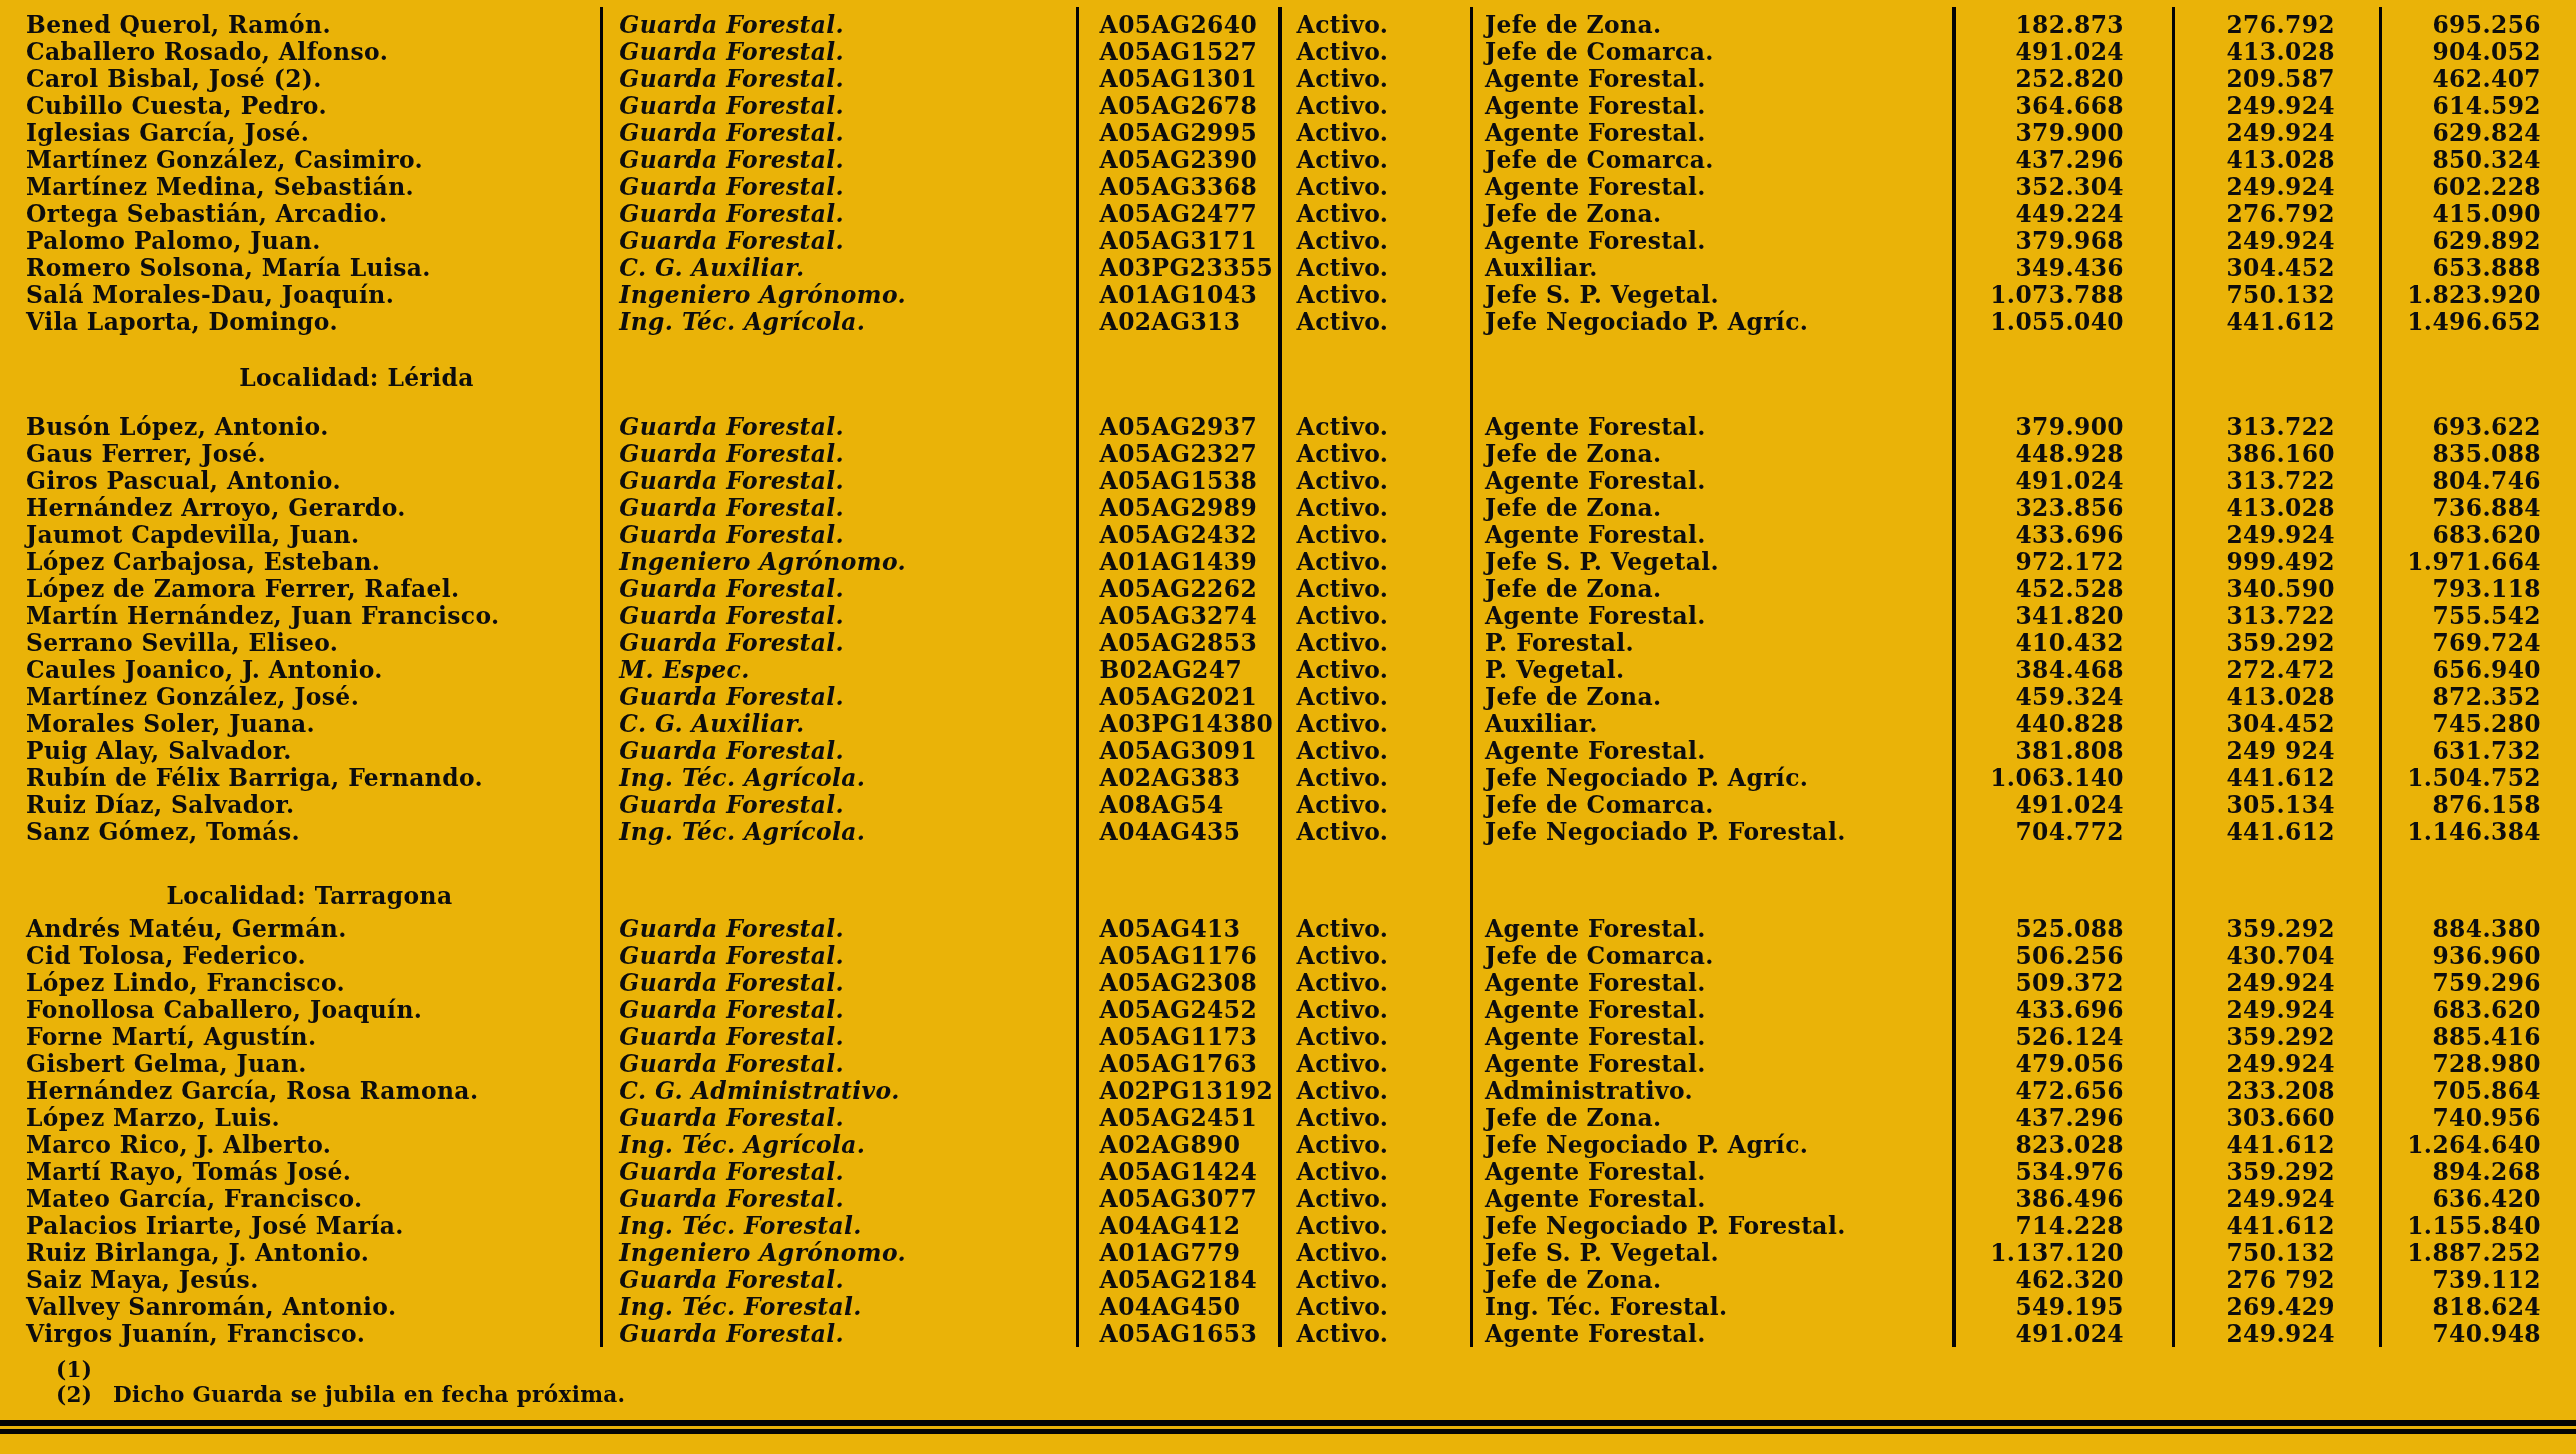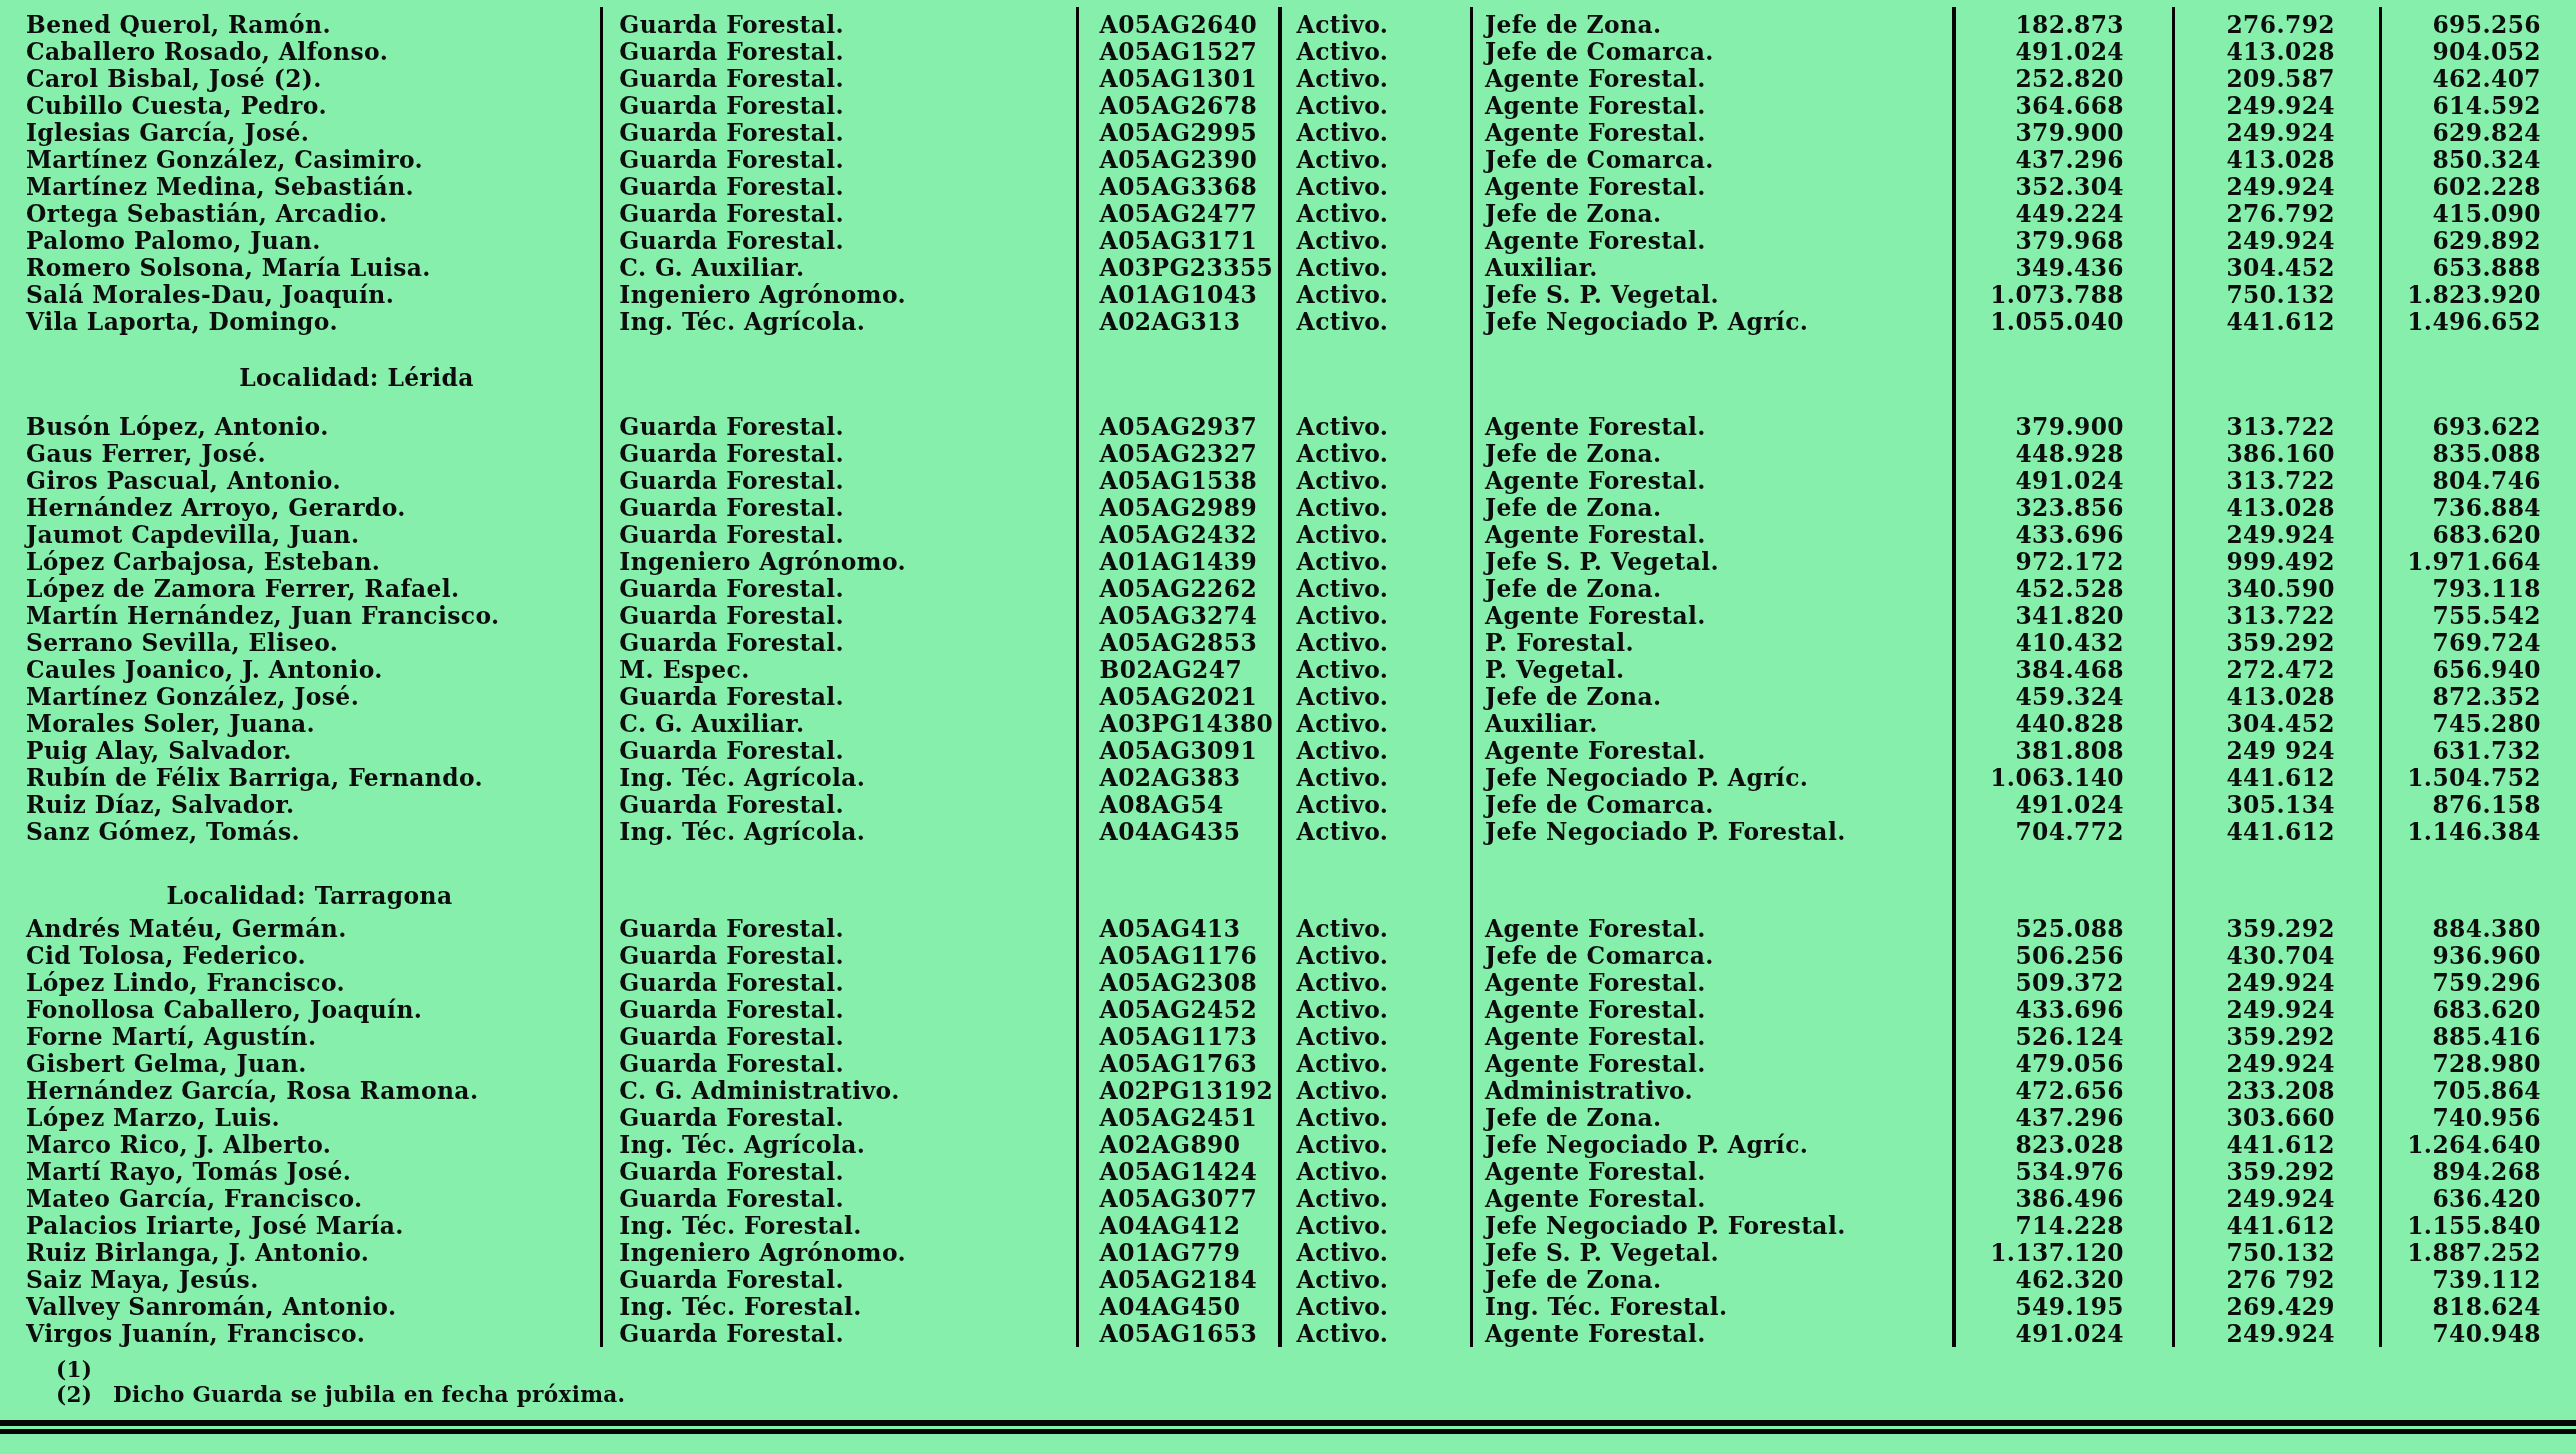--- a/index.html
+++ b/index.html
@@ -1,19 +1,19 @@
 <!DOCTYPE html>
 <html style="font-size:14px"><head>
 <meta charset="utf-8">
 <style>
   html,body{margin:0;padding:0;background:#e8e8e4;}
   .page{
     position:relative;
     width:2576px;height:1454px;
-    background:#86efac;
+    background:#eab308;
     overflow:hidden;
     font-family:"DejaVu Serif","Liberation Serif",serif;
     font-weight:700;
     color:#0d0d0d;
     -webkit-font-smoothing:antialiased;
   }
   
   .vrule{position:absolute;top:7px;height:1340px;width:2.6px;background:#050505;}
   .vr1{left:600px;}
   .vr2{left:1076px;}
@@ -37,21 +37,21 @@
   .sec-2{top:916px;}
   .heading-row{
     position:absolute;left:0;width:619px;
     text-align:center;
     font-size:23.4px;line-height:27px;letter-spacing:0.4px;
   }
   .head-1{top:365px;margin-left:47px;}
   .head-2{top:867px;margin-top:16px;}
   .cell{overflow:hidden;}
   .c1{padding-left:26px;}
-  .c2{padding-left:17.3px;}
+  .c2{padding-left:17.3px;font-style:italic;}
   .c3{padding-left:21.6px;}
   .c4{padding-left:15.6px;}
   .c5{padding-left:14px;}
   .c6,.c7,.c8{text-align:right;}
   .c6{padding-right:49px;}
   .c7{padding-right:45px;}
   .c8{padding-right:35px;}
   
   .footnotes{
     position:absolute;left:56px;top:1357px;width:2467px;

